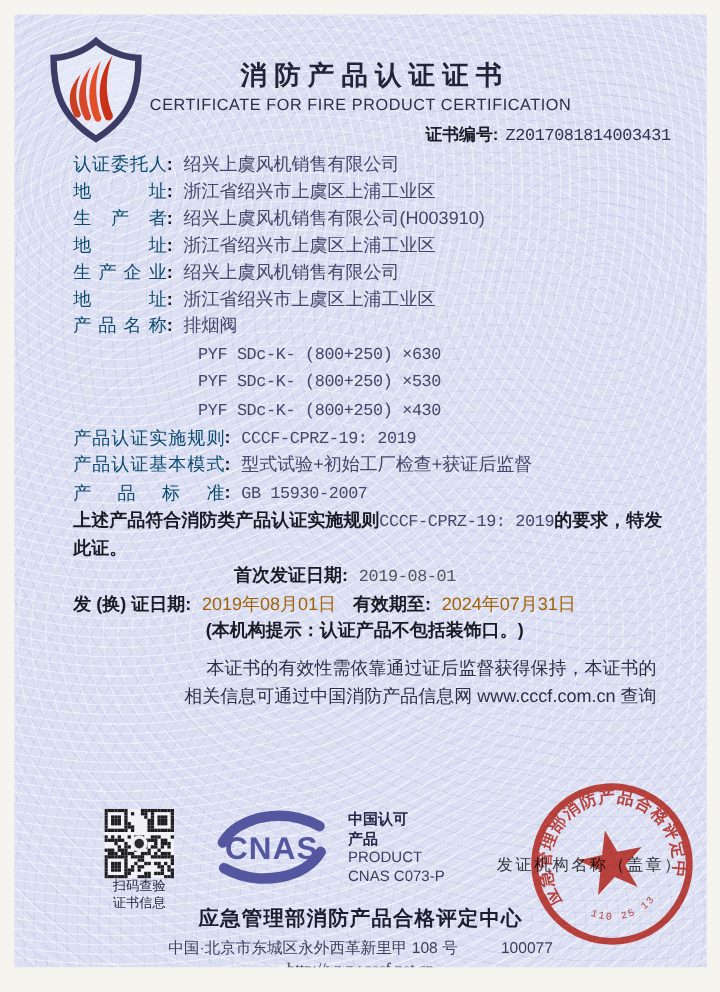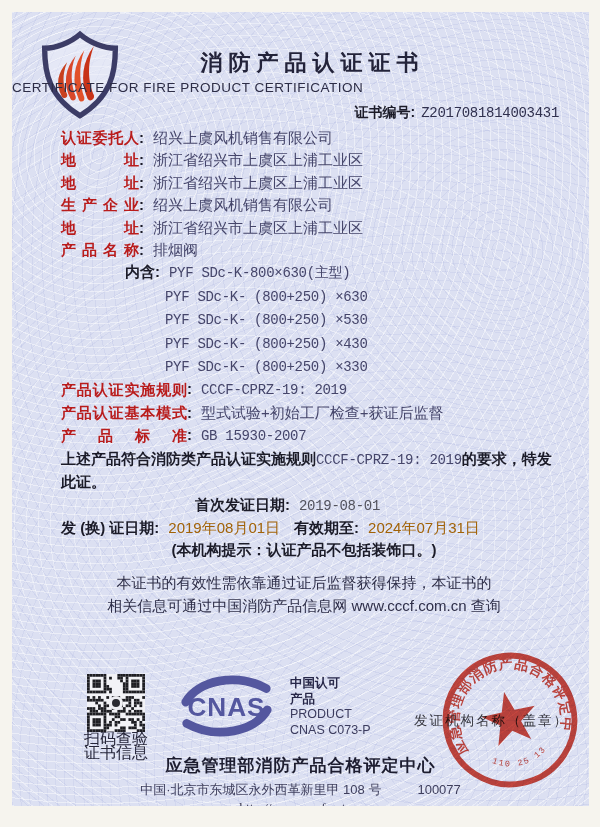--- a/index.html
+++ b/index.html
@@ -11,45 +11,45 @@
       repeating-radial-gradient(circle at 15% 18%, rgba(255,255,255,.45) 0 1px, rgba(255,255,255,0) 1px 8px),
       repeating-radial-gradient(circle at 85% 30%, rgba(148,158,214,.16) 0 1px, rgba(255,255,255,0) 1px 10px),
       repeating-radial-gradient(circle at 40% 65%, rgba(255,255,255,.38) 0 1px, rgba(255,255,255,0) 1px 12px),
       repeating-radial-gradient(circle at 70% 95%, rgba(148,158,214,.14) 0 1px, rgba(255,255,255,0) 1px 9px);
   }
   .abs { position:absolute; }
 
   
   .logo { left:25px; top:18px; width:86px; height:90px; }
   .title { left:0; top:36px; width:577px; text-align:center; font-size:22px; font-weight:bold; letter-spacing:6px; color:#23233a;padding-left:24px; }
-  .subtitle { left:0; top:68px; width:577px; font-size:13.5px; letter-spacing:.5px; color:#2d2d46; }
+  .subtitle { left:0; top:68px; width:577px; text-align:center; font-size:13.5px; letter-spacing:.5px; color:#2d2d46; }
   .certno { right:30px; top:92px; font-size:14px; color:#30304e; }
   .certno .mono { margin-left:6px; }
 
   
   .content { left:49px; top:115px; width:486px; position:absolute; }
   .row { line-height:22.4px; white-space:nowrap; font-size:15px; color:#45456a; }
-  .flabel { display:inline-block; width:78px; text-align:justify; text-align-last:justify; font-weight:bold; color:#b91c1c; vertical-align:bottom; }
+  .flabel { display:inline-block; width:78px; text-align:justify; text-align-last:justify; font-weight:normal; color:#0c4a6e; vertical-align:bottom; }
   .flabel.wide { width:126px; }
   .colon { font-weight:bold; color:#1b1b28; }
   .fvalue { margin-left:9px; }
   .mono { font-family:"Liberation Mono", monospace; font-size:14px; letter-spacing:-.3px; }
   .bold { font-weight:bold; color:#1b1b28; }
   .ind64 { display:inline-block; width:64px; }
   .ind104 { display:inline-block; width:104px; }
   .ind134 { display:inline-block; width:134px; }
   .datev { color:#a16207; }
   .firstv { color:#53535e; }
   .gap14 { margin-left:14px; }
   .note-row { text-align:center; }
-  .notice { margin-top:9px; text-align:center; line-height:23px; font-size:15px; color:#2e2e48; }
+  .notice { margin-top:9px; text-align:right; line-height:23px; font-size:15px; color:#2e2e48; }
 
   
   .qr { left:75px; top:662px; width:58px; height:58px; }
-  .qr-cap { left:58px; top:720px; width:92px; text-align:center; font-size:16px; line-height:14px; color:#26263a; }
+  .qr-cap { left:58px; top:720px; width:92px; text-align:center; font-size:11px; line-height:14px; color:#26263a; }
   .cnas { left:166px; top:662px; width:97px; height:64px; }
   .accred { left:278px; top:664px; font-size:12.5px; line-height:15.5px; color:#272748; }
   .accred .b { font-weight:bold; }
   .accred .latin { color:#3c3c5e; }
   .issuer-label { left:402px; top:700px; font-size:13.5px; letter-spacing:2px; color:#35353d; z-index:1; }
   .stamp { left:422px; top:632px; width:152px; height:152px; transform:rotate(-12deg); opacity:.92; mix-blend-mode:multiply; z-index:2; }
   .org { left:0; top:742px; width:577px; text-align:center; font-size:17px; font-weight:bold; letter-spacing:1px; color:#1d1d30; }
   .addr { left:0; top:769px; width:577px; text-align:center; font-size:13px; color:#3e3e5c; }
   .addr .pc { margin-left:36px; }
   .url { left:0; top:788px; width:577px; text-align:center; font-size:13.5px; color:#33334e; font-family:"Liberation Serif", serif; }
@@ -69,30 +69,29 @@
     </svg>
     <div class="abs title">消防产品认证证书</div>
     <div class="abs subtitle">CERTIFICATE FOR FIRE PRODUCT CERTIFICATION</div>
     <div class="abs certno">
       <span class="bold">证书编号:</span><span class="mono">Z2017081814003431</span>
     </div>
 
     <div class="content">
       <div class="row"><span class="flabel">认证委托人</span><span class="colon">:</span><span class="fvalue">绍兴上虞风机销售有限公司</span></div>
       <div class="row"><span class="flabel">地址</span><span class="colon">:</span><span class="fvalue">浙江省绍兴市上虞区上浦工业区</span></div>
+      <div class="row"><span class="flabel">生产者</span><span class="colon">:</span><span class="fvalue">绍兴上虞风机销售有限公司(H003910)</span></div>
       <div class="row"><span class="flabel">地址</span><span class="colon">:</span><span class="fvalue">浙江省绍兴市上虞区上浦工业区</span></div>
       <div class="row"><span class="flabel">生产企业</span><span class="colon">:</span><span class="fvalue">绍兴上虞风机销售有限公司</span></div>
       <div class="row"><span class="flabel">地址</span><span class="colon">:</span><span class="fvalue">浙江省绍兴市上虞区上浦工业区</span></div>
       <div class="row"><span class="flabel">产品名称</span><span class="colon">:</span><span class="fvalue">排烟阀</span></div>
 
-      <div class="row"><span class="ind64"></span><span class="bold">内含</span><span class="colon">:</span><span class="fvalue mono">PYF SDc-K-800×630(主型)</span></div>
       <div class="row"><span class="ind104"></span><span class="mono">PYF SDc-K- (800+250) ×630</span></div>
       <div class="row"><span class="ind104"></span><span class="mono">PYF SDc-K- (800+250) ×530</span></div>
       <div class="row"><span class="ind104"></span><span class="mono">PYF SDc-K- (800+250) ×430</span></div>
-      <div class="row"><span class="ind104"></span><span class="mono">PYF SDc-K- (800+250) ×330</span></div>
 
       <div class="row"><span class="flabel wide">产品认证实施规则</span><span class="colon">:</span><span class="fvalue mono">CCCF-CPRZ-19: 2019</span></div>
       <div class="row"><span class="flabel wide">产品认证基本模式</span><span class="colon">:</span><span class="fvalue">型式试验+初始工厂检查+获证后监督</span></div>
       <div class="row"><span class="flabel wide">产品标准</span><span class="colon">:</span><span class="fvalue mono">GB 15930-2007</span></div>
 
       <div class="row"><span class="bold">上述产品符合消防类产品认证实施规则</span><span class="mono">CCCF-CPRZ-19: 2019</span><span class="bold">的要求，特发</span></div>
       <div class="row"><span class="bold">此证。</span></div>
 
       <div class="row"><span class="ind134"></span><span class="bold">首次发证日期:</span><span class="fvalue mono firstv">2019-08-01</span></div>
       <div class="row"><span class="bold">发 (换) 证日期:</span><span class="fvalue datev">2019年08月01日</span><span class="bold gap14">有效期至:</span><span class="fvalue datev">2024年07月31日</span></div>

